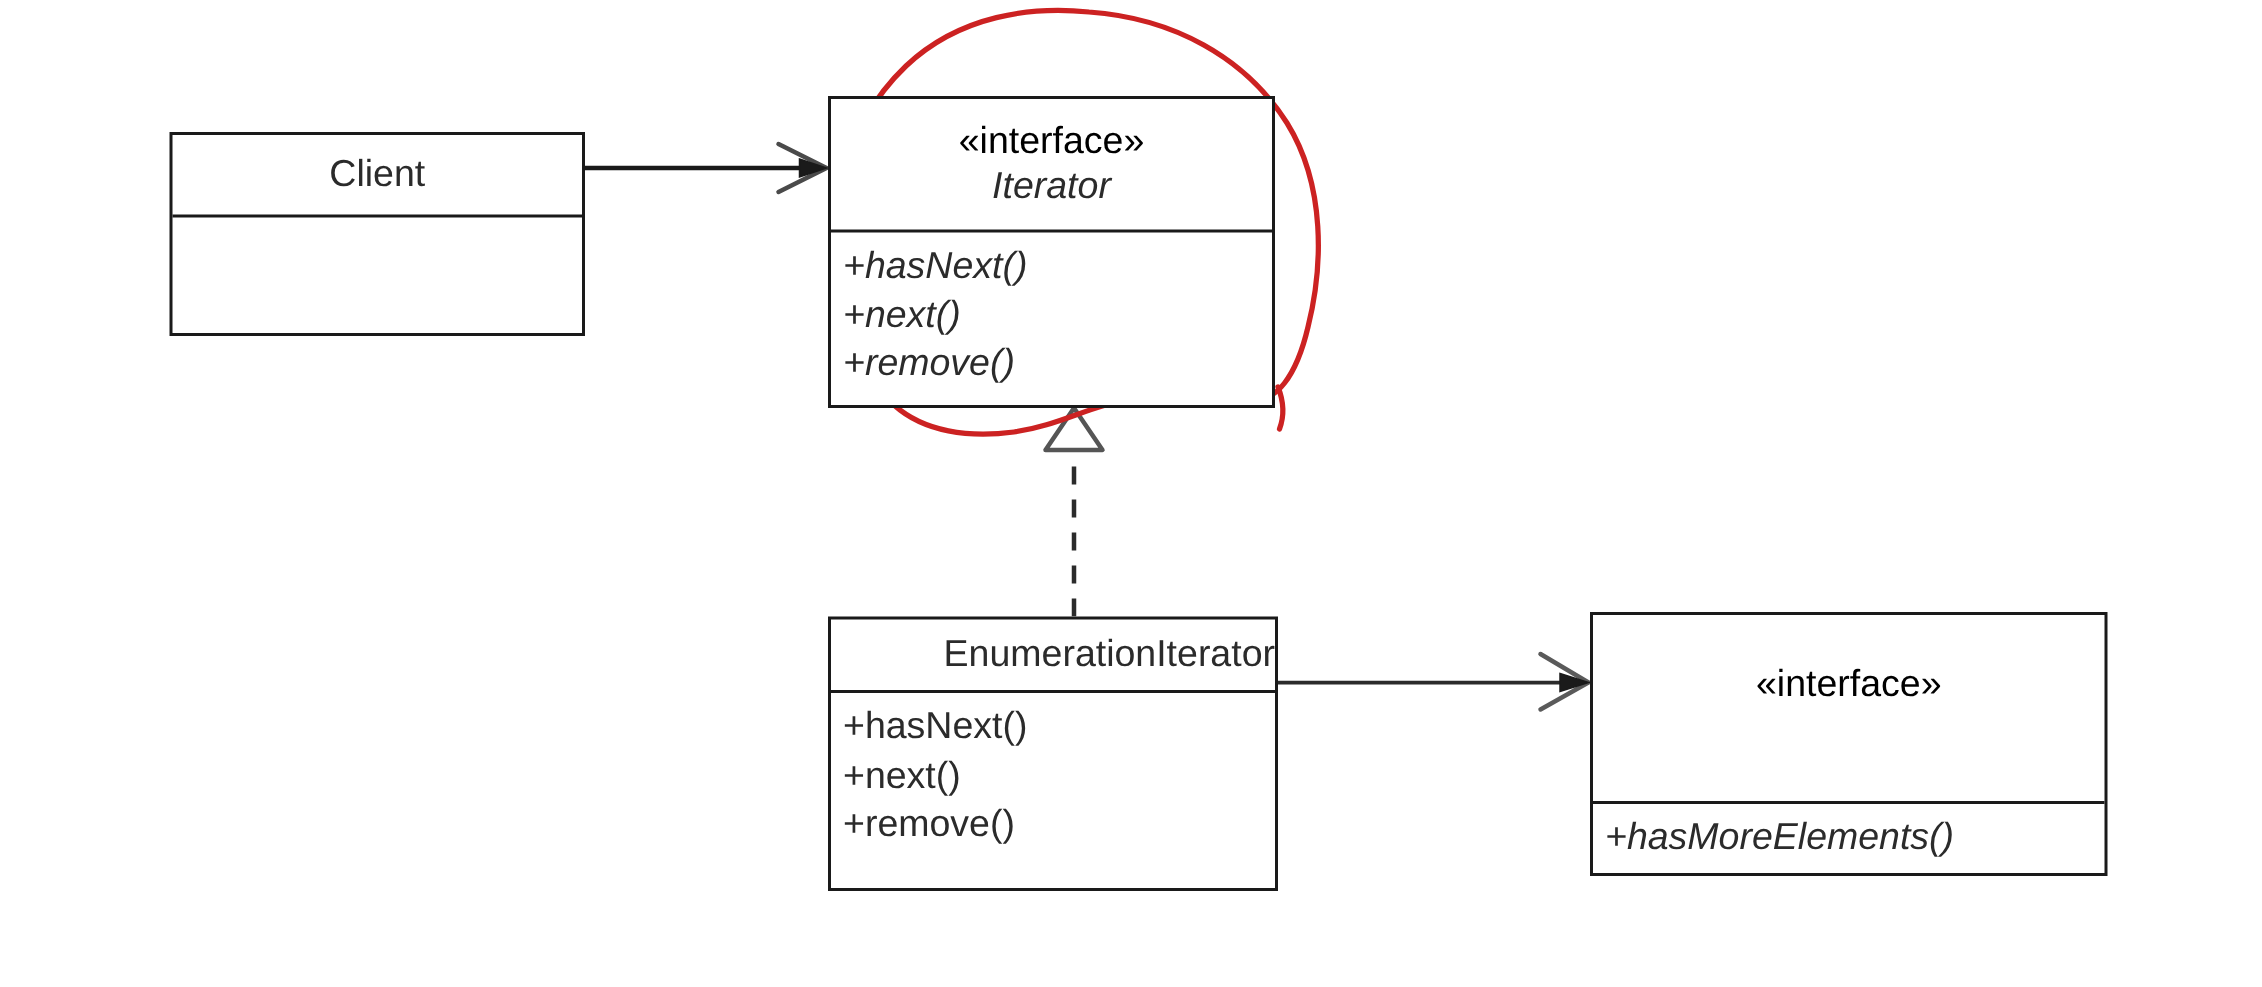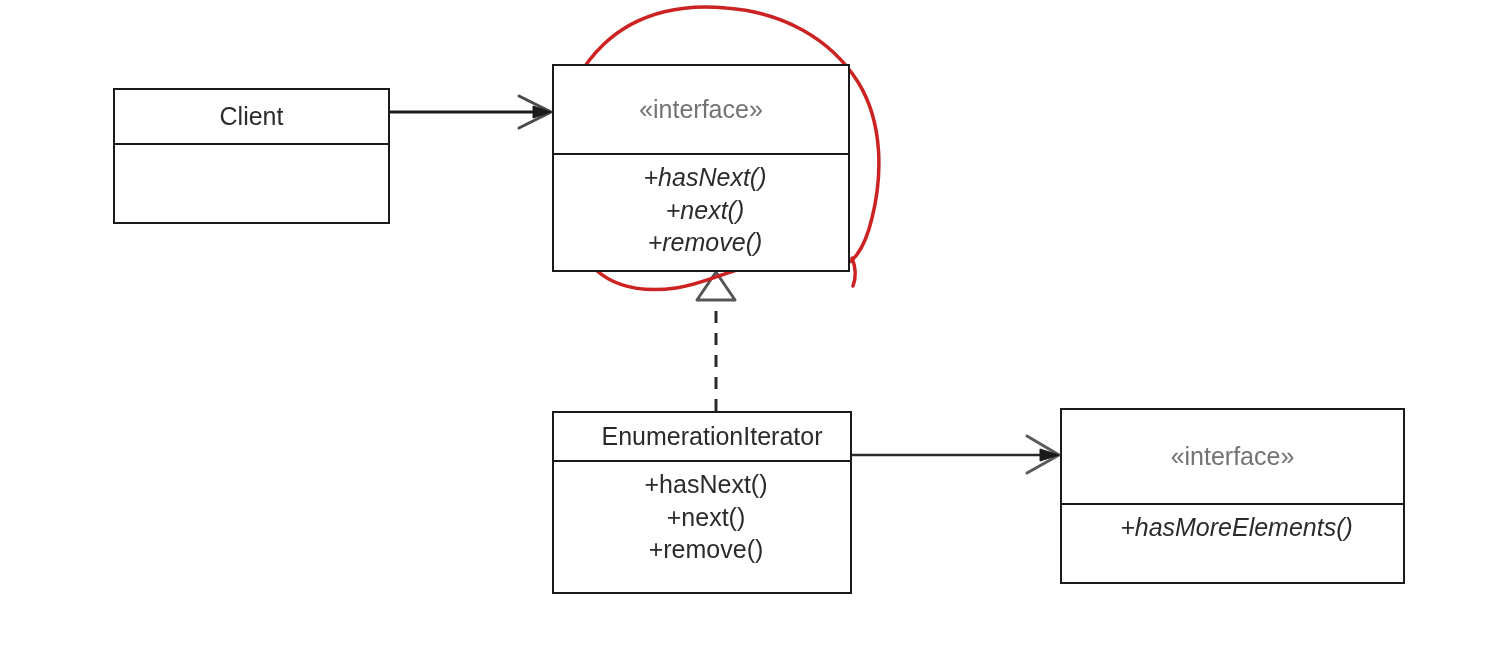--- a/index.html
+++ b/index.html
@@ -39,42 +39,41 @@
   .uml-compartment.divider-top {
     border-top: 2px solid #1a1a1a;
   }
   .uml-title {
     display: flex;
     flex-direction: column;
     justify-content: center;
   }
   .stereotype {
     font-size: 25px;
-    color: #737373;
+    color: #000000;
     text-align: center;
     line-height: 1.18;
     font-style: normal;
     letter-spacing: 0px;
   }
   .class-name {
     font-size: 25px;
     color: #2b2b2b;
     text-align: center;
     line-height: 1.18;
   }
   .class-name.italic {
     font-style: italic;
   }
   .class-name.left {
-    text-align: center;
+    text-align: right;
     padding-left: 20px;
   }
   .members {
     padding: 6px 0 0 8px;
-    text-align: center;
   }
   .member {
     font-size: 25px;
     color: #2b2b2b;
     line-height: 1.30;
     white-space: nowrap;
   }
   .member.italic {
     font-style: italic;
   }
@@ -126,20 +125,21 @@
   <div class="uml-box" style="left:113px; top:88px; width:277px; height:136px;">
     <div class="uml-compartment uml-title" style="height:53px;">
       <div class="class-name">Client</div>
     </div>
     <div class="uml-compartment divider-top" style="height:79px;"></div>
   </div>
 
   <div class="uml-box" style="left:552px; top:64px; width:298px; height:208px;">
     <div class="uml-compartment uml-title" style="height:87px;">
       <div class="stereotype">«interface»</div>
+      <div class="class-name italic">Iterator</div>
     </div>
     <div class="uml-compartment divider-top members" style="height:117px;">
       <div class="member italic">+hasNext()</div>
       <div class="member italic">+next()</div>
       <div class="member italic">+remove()</div>
     </div>
   </div>
 
   <div class="uml-box" style="left:552px; top:411px; width:300px; height:183px;">
     <div class="uml-compartment uml-title" style="height:47px;">
@@ -149,18 +149,18 @@
       <div class="member">+hasNext()</div>
       <div class="member">+next()</div>
       <div class="member">+remove()</div>
     </div>
   </div>
 
   <div class="uml-box" style="left:1060px; top:408px; width:345px; height:176px;">
     <div class="uml-compartment uml-title" style="height:93px;">
       <div class="stereotype">«interface»</div>
     </div>
-    <div class="uml-compartment divider-top members" style="height:81px;">
+    <div class="uml-compartment divider-top members" style="height:81px;margin-top:31px;">
       <div class="member italic">+hasMoreElements()</div>
     </div>
   </div>
 
 </div>
 
 </body></html>

